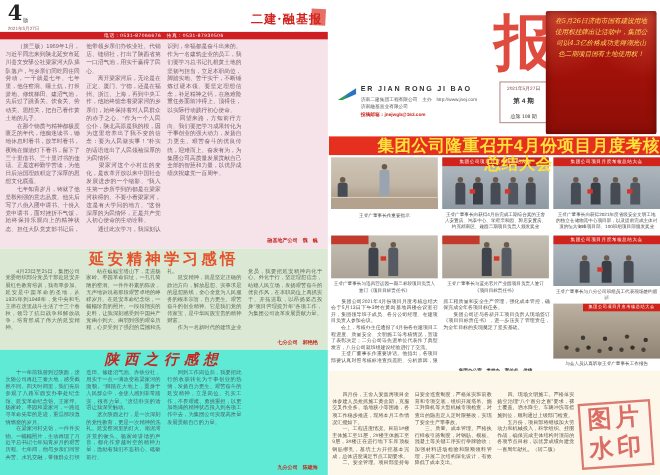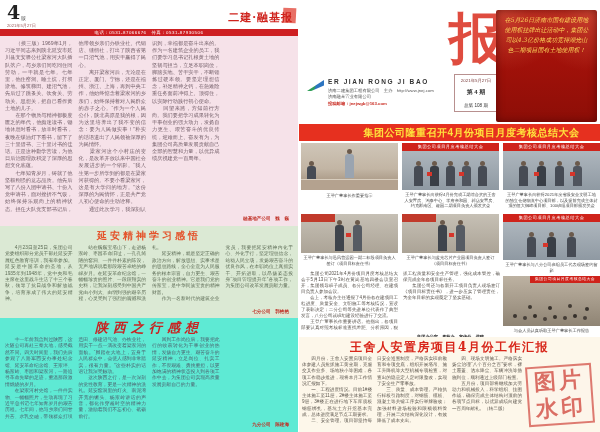--- a/index.html
+++ b/index.html
@@ -14,21 +14,21 @@
   .lp-paper-seal{position:absolute;right:2px;top:8px;width:13px;height:15px;background:#e4564a;opacity:.85;transform:rotate(3deg);}
   .lp-bar{position:absolute;left:0;right:0;top:29px;height:7px;background:#ce1f22;color:#fff;
           font-size:4.4px;line-height:7px;text-align:center;letter-spacing:.5px;}
   .lp-pink{position:absolute;left:0;right:0;top:36px;height:190px;background:#f6e2e9;padding:4px 5px;box-sizing:border-box;}
   .lp-green{position:absolute;left:0;right:0;top:226px;height:92px;background:#dbe9d4;padding:2px 5px;box-sizing:border-box;}
   .lp-blue{position:absolute;left:0;right:0;top:318px;height:130px;background:#5eead4;padding:2px 5px;box-sizing:border-box;}
   .cols4{column-count:4;column-gap:6px;column-fill:auto;text-align:justify;white-space:pre-line;}
   .pinktext{height:176px;font-size:5.2px;line-height:7.2px;color:#74606a;}
   .greentext{height:64px;font-size:4.8px;line-height:6.4px;color:#5c6b55;}
   .bluetext{height:86px;font-size:4.8px;line-height:6.4px;color:#4c5e6c;}
-  .sec-title-green{text-align:center;font-family:"DejaVu Serif",serif;font-weight:bold;font-size:10px;color:#e4532b;
+  .sec-title-green{text-align:center;font-family:"DejaVu Serif",serif;font-weight:bold;font-size:14px;color:#e4532b;
                    letter-spacing:3px;line-height:14px;margin:1px 0 2px 0;}
   .sec-title-blue{text-align:center;font-family:"DejaVu Serif",serif;font-weight:bold;font-style:italic;font-size:13px;
                   color:#c92322;letter-spacing:5px;line-height:14px;margin:1px 0 2px 0;}
   .sig{position:absolute;right:9px;font-size:4.6px;color:#c03026;font-weight:bold;}
   
   #right{position:absolute;left:299px;top:0;width:301px;height:432px;background:#fff;}
   .mast-title{position:absolute;left:10px;top:26px;z-index:2;font-family:"DejaVu Serif",serif;font-weight:bold;
               font-size:34px;color:#d5281c;letter-spacing:1px;}
   .mast-overlay{position:absolute;left:150px;top:2px;z-index:1;font-family:"DejaVu Serif",serif;font-weight:bold;
                 font-size:55px;color:#dc392b;opacity:.9;}
@@ -46,21 +46,21 @@
   .goodnews{position:absolute;right:3px;top:10px;width:101px;height:112px;border-radius:2px;z-index:4;
             background:radial-gradient(circle at 8% 0%,rgba(255,170,130,.3),transparent 42%),
                        radial-gradient(circle at 92% 0%,rgba(255,170,130,.3),transparent 42%),
                        linear-gradient(180deg,#b3140c,#8d0e07);
             box-shadow:inset 0 0 8px rgba(60,0,0,.6);}
   .gn-title{margin-top:9px;text-align:center;font-family:"DejaVu Serif",serif;font-weight:bold;font-size:10px;
             color:#ffd34e;letter-spacing:5px;}
   .gn-body{margin-top:5px;padding:0 8px;text-align:center;font-family:"DejaVu Serif",serif;font-style:italic;
            font-size:6px;line-height:10px;color:#ffd95c;}
   .headline{position:absolute;left:0;right:0;top:124px;height:17px;background:#e6301f;z-index:5;
-            color:#ffe13c;font-weight:bold;font-size:10px;line-height:17px;text-align:center;letter-spacing:.5px;padding-left:44px;}
+            color:#ffe13c;font-weight:bold;font-size:15px;line-height:17px;text-align:center;letter-spacing:.5px;padding-left:44px;}
   .ph{position:absolute;overflow:hidden;background:linear-gradient(180deg,#b4bcc3,#8f99a2);}
   .ph-warm{background:linear-gradient(180deg,#cfc6b8 0%,#c2b5a4 55%,#9b8874 100%);}
   .ph-hand{background:linear-gradient(180deg,#c6c0b5 0%,#aba396 100%);}
   .ph-aud{background:linear-gradient(180deg,#bdb2a2 0%,#8f8474 100%);}
   .strip{position:absolute;left:0;top:0;right:0;height:8px;background:#cf231b;color:#fff;font-size:4.2px;
          line-height:8px;text-align:center;letter-spacing:.5px;overflow:hidden;white-space:nowrap;}
   .strip.partial{left:auto;width:72%;height:7px;font-size:3.8px;line-height:7px;}
   .corner{position:absolute;left:0;top:0;width:34px;height:8px;background:#c13a2b;}
   .person{position:absolute;width:9px;height:20px;background:#464b54;border-radius:3px 3px 0 0;}
   .person::before{content:'';position:absolute;top:-5px;left:2px;width:5px;height:5px;border-radius:50%;background:#6b5a4c;}
@@ -205,21 +205,20 @@
 　　集团公司还与各新开工项目负责人现场签订《项目目标责任书》，进一步压实了管理责任，为全年目标的实现奠定了坚实基础。</div>
     <div class="credit">集团办公室、考核办、宣传处　供稿</div>
 
     <div class="ph ph-aud" style="left:204px;top:276px;width:97px;height:50px;">
       <div class="strip partial" style="right:0;">集团公司项目月度考核总结大会</div>
       <div class="heads"></div>
     </div>
     <div class="cap" style="left:204px;top:328px;width:97px;">与会人员认真听取王登广董事长工作报告</div>
 
     <div class="rp-bottom"></div>
-    <div class="btitle">王舍人安置房项目4月份工作汇报</div>
     <div class="bcols">　　四月份，王舍人安置房项目全体参建人员抢抓施工黄金期，克服交叉作业多、场地狭小等困难，各项工作稳步推进，现将本月工作情况汇报如下。
 　　一、工程进度情况。目前1#楼主体施工至11层，2#楼主体施工至9层，3#楼正在进行地下车库顶板钢筋绑扎，基坑土方开挖基本完成，总体进度满足节点工期要求。
 　　二、安全管理。项目部坚持每日安全巡查制度，严格落实班前教育和专项交底，组织开展塔吊、施工升降机等大型机械专项检查，对查出的隐患定人定时限整改，实现了安全生产零事故。
 　　三、质量、成本管理。严格执行样板引路制度，对钢筋、模板、混凝土等关键工序实行举牌验收；加强材料进场检验和限额领料管理，开展二次结构深化设计，有效降低了成本支出。
 　　四、现场文明施工。严格落实扬尘治理“八个百分之百”要求，裸土覆盖、洒水降尘、车辆冲洗等措施到位，顺利通过上级部门检查。
 　　五月份，项目部将继续加大劳动力和机械投入，科学组织、挂图作战，确保完成主体结构封顶前的各项节点目标，以优异成绩向建党一百周年献礼。（转二版）</div>
     <div class="stamp">图片水印</div>
   </div>
 </div>
 

